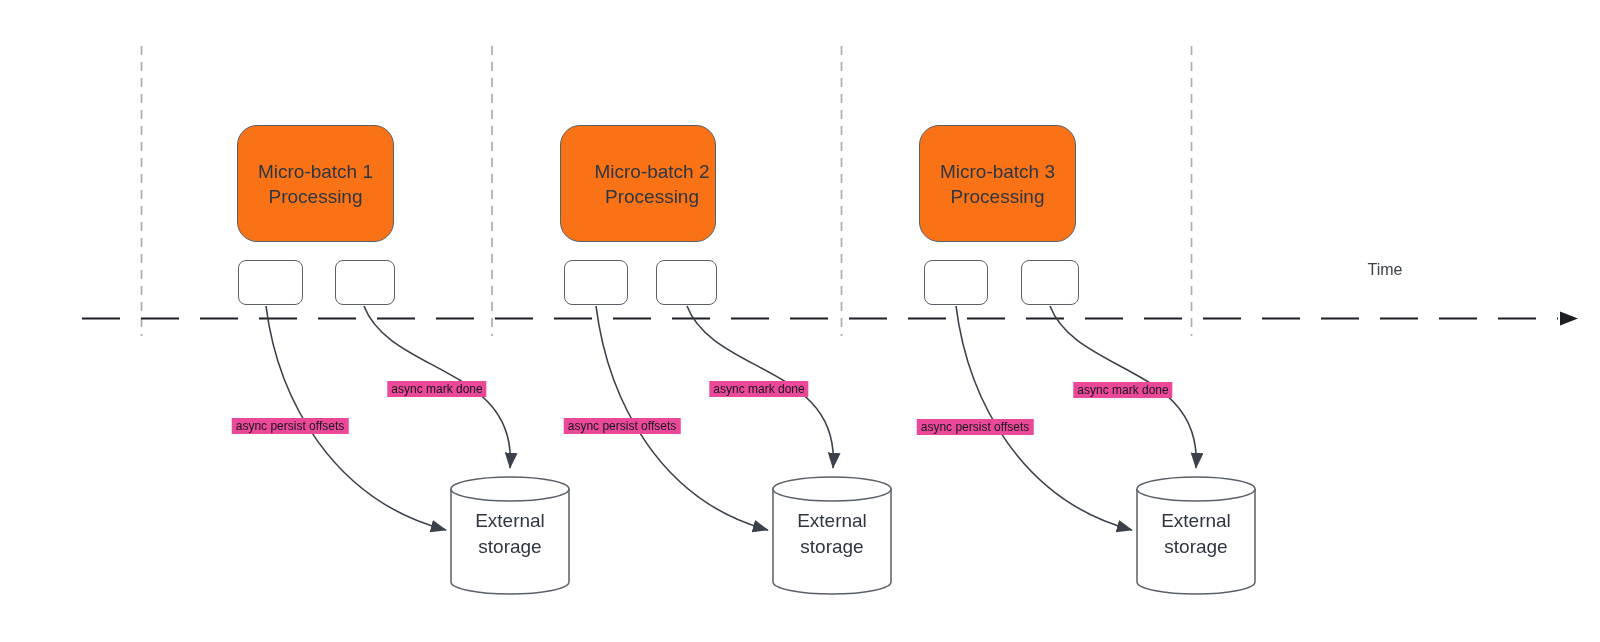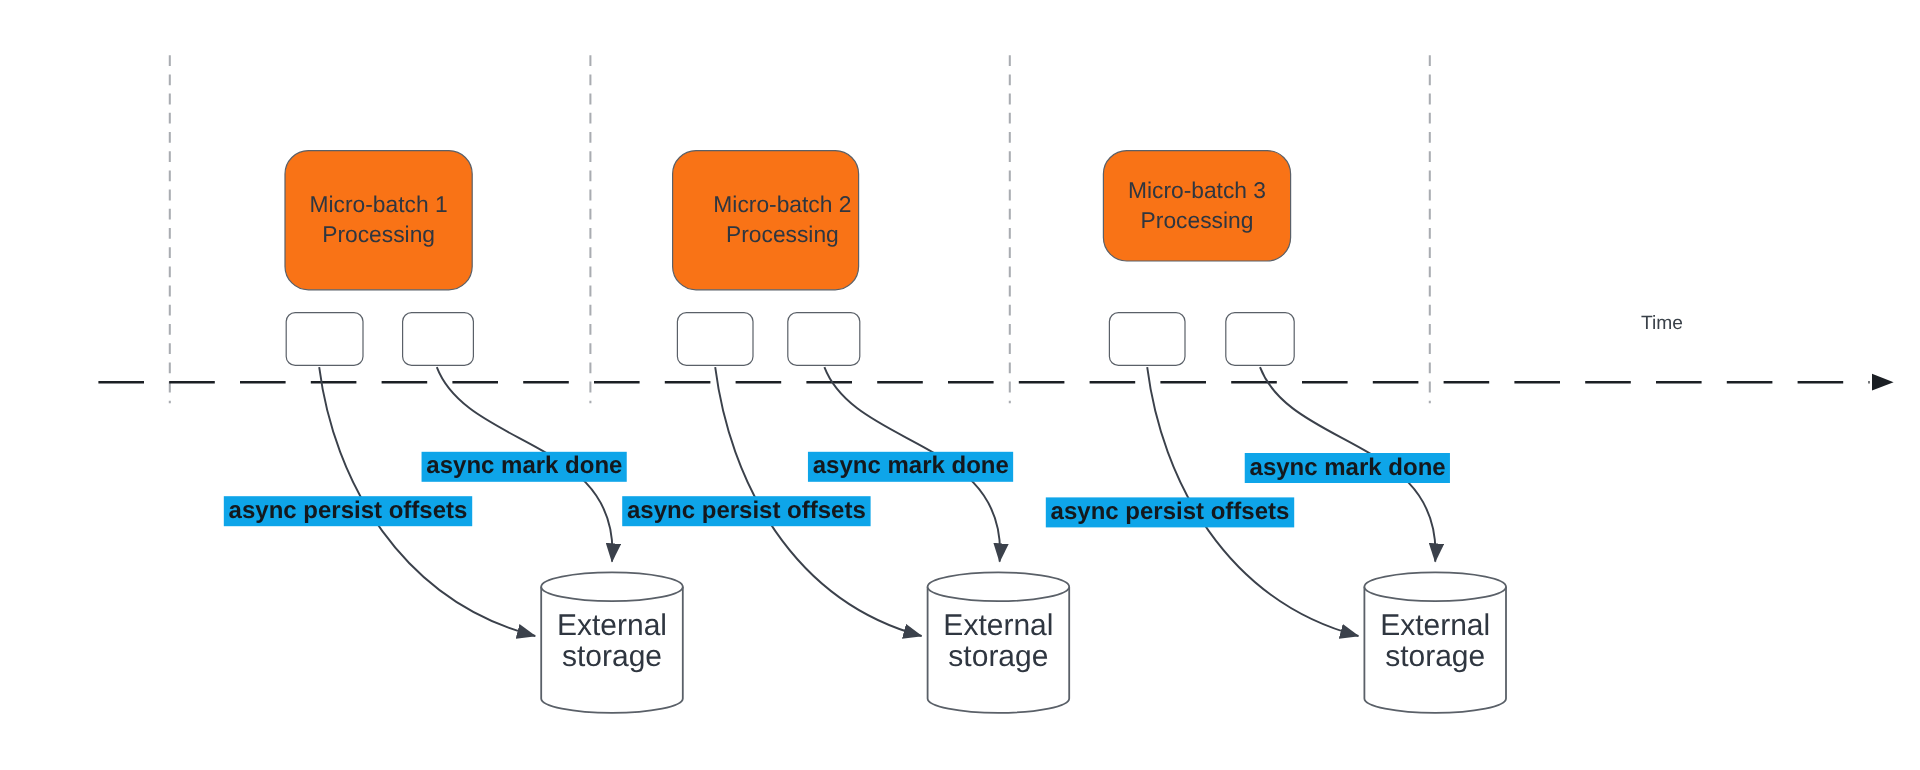--- a/index.html
+++ b/index.html
@@ -13,26 +13,26 @@
     border:1.5px solid #5a6068;border-radius:20px;background:#f97316;
     display:flex;flex-direction:column;align-items:center;justify-content:center;
     font-size:19px;line-height:25px;color:#2f3640;text-align:center;
   }
   .task-box{
     position:absolute;box-sizing:border-box;height:45px;
     border:1.5px solid #5a6068;border-radius:8px;background:#ffffff;
   }
   .arrow-label{
     position:absolute;transform:translate(-50%,-50%);
-    font-size:20px;font-weight:bold;color:#14181d;white-space:nowrap;
-    background:#0ea5e9;padding:1px 4px;
+    font-size:12px;font-weight:normal;color:#14181d;white-space:nowrap;
+    background:#ec4899;padding:1px 4px;
   }
   .storage-label{
     position:absolute;width:118px;text-align:center;
-    font-size:25px;line-height:26px;color:#2f3640;
+    font-size:19px;line-height:26px;color:#2f3640;
   }
   .time-label{
     position:absolute;transform:translate(-50%,-50%);
     font-size:16px;color:#3a4149;white-space:nowrap;
   }
 </style>
 </head>
 <body>
 
 <div class="canvas">
@@ -94,21 +94,21 @@
   </div>
   <div class="task-box" style="left:564px;top:260px;width:64px;"></div>
   <div class="task-box" style="left:656px;top:260px;width:61px;"></div>
   <div class="arrow-label" style="left:622px;top:426px;">async persist offsets</div>
   <div class="arrow-label" style="left:759px;top:389px;">async mark done</div>
   <div class="storage-label" style="left:773px;top:508px;">
     <div>External</div>
     <div>storage</div>
   </div>
 
-  <div class="proc-box" style="left:919px;top:125px;width:157px;height:93px;">
+  <div class="proc-box" style="left:919px;top:125px;width:157px;height:117px;">
     <span>Micro-batch 3</span>
     <span>Processing</span>
   </div>
   <div class="task-box" style="left:924px;top:260px;width:64px;"></div>
   <div class="task-box" style="left:1021px;top:260px;width:58px;"></div>
   <div class="arrow-label" style="left:975px;top:427px;">async persist offsets</div>
   <div class="arrow-label" style="left:1123px;top:390px;">async mark done</div>
   <div class="storage-label" style="left:1137px;top:508px;">
     <div>External</div>
     <div>storage</div>

